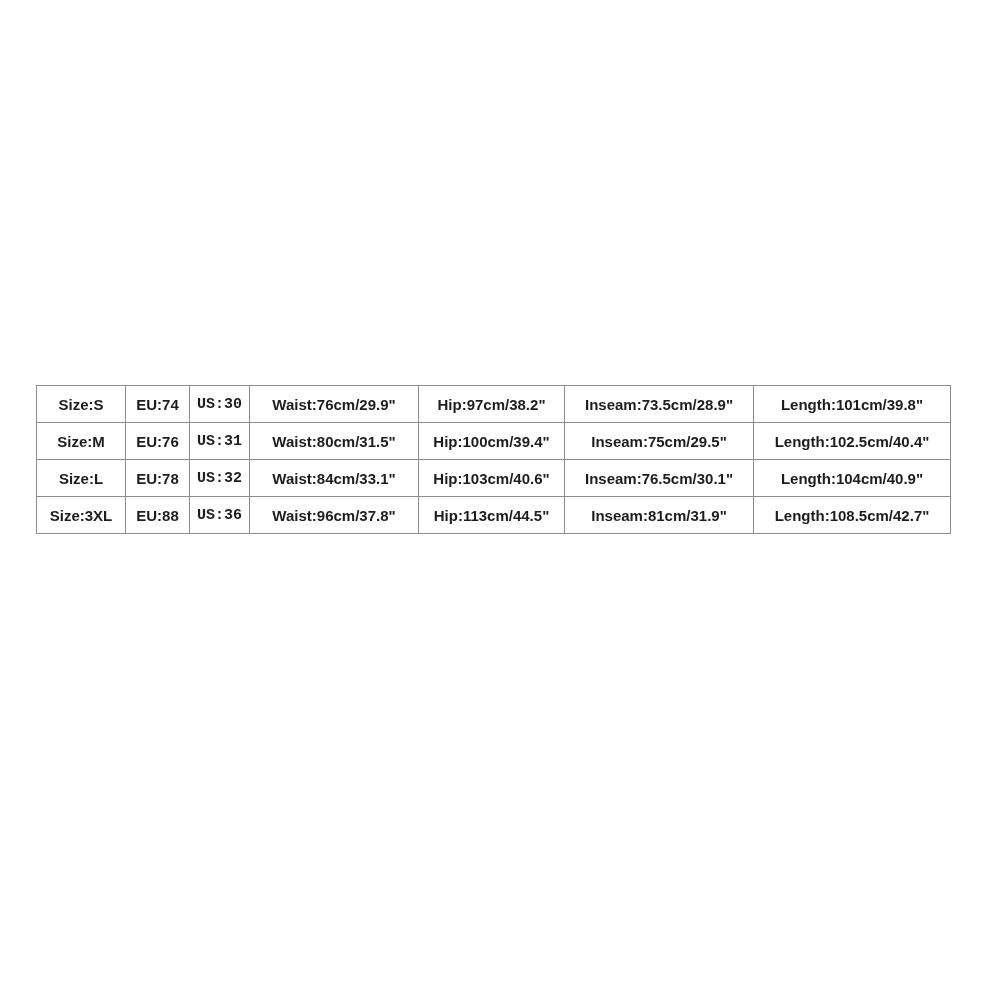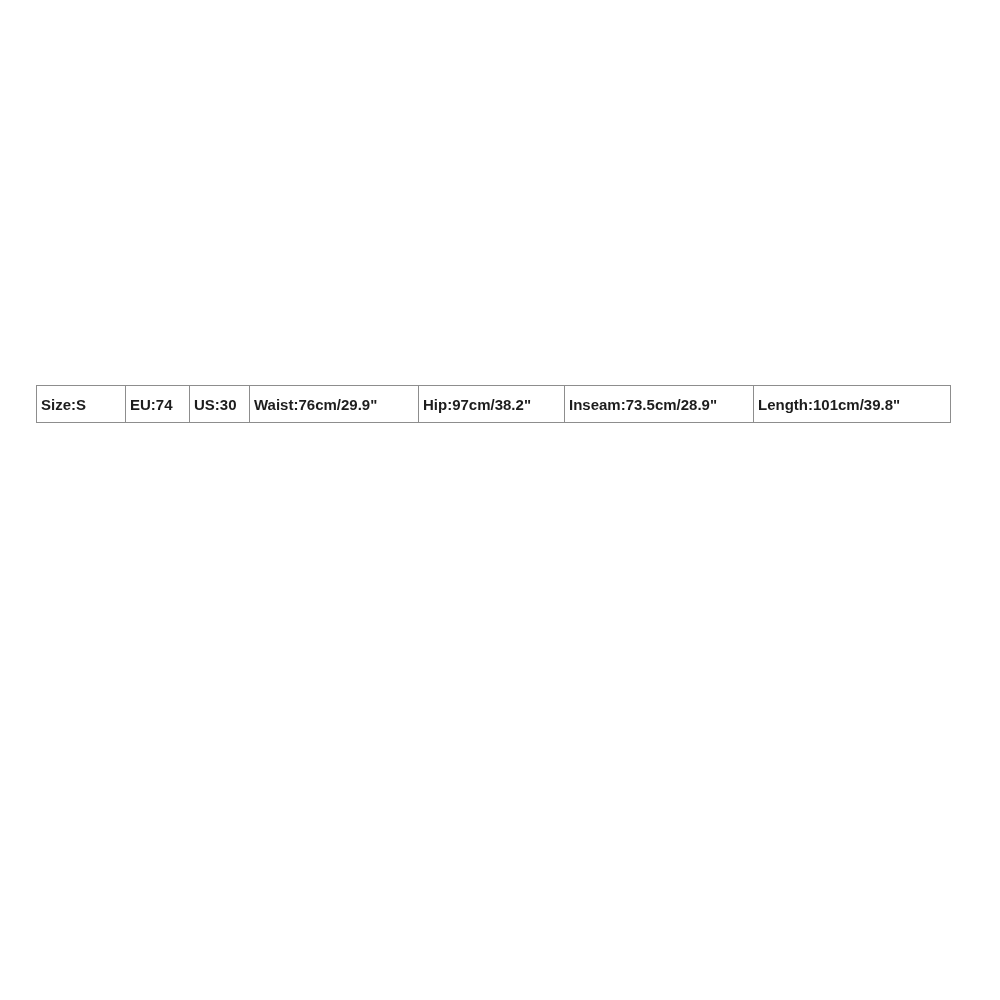--- a/index.html
+++ b/index.html
@@ -20,44 +20,71 @@
     border-collapse: collapse;
     table-layout: fixed;
     background: #ffffff;
   }
   .size-table td {
     border: 1px solid #8d8d8d;
     font-family: "Liberation Sans", sans-serif;
     font-size: 15px;
     font-weight: bold;
     color: #1d1d1d;
-    text-align: left;
+    text-align: center;
     vertical-align: middle;
     height: 36px;
     padding: 0 4px;
     white-space: nowrap;
     overflow: hidden;
   }
   
   .size-table .c0 { width: 80px;  }
   .size-table .c1 { width: 55px;  }
-  .size-table .c2 { width: 51px;  }
+  .size-table .c2 { width: 51px; font-family: Liberation Mono, monospace;  }
   .size-table .c3 { width: 160px; }
   .size-table .c4 { width: 137px; }
   .size-table .c5 { width: 180px; }
   .size-table .c6 { width: 188px; }
 </style>
 </head>
 <body>
 
 <table class="size-table" cellspacing="0">
   <tbody>
       <tr>
         <td class="c0">Size:S</td>
         <td class="c1">EU:74</td>
         <td class="c2">US:30</td>
         <td class="c3">Waist:76cm/29.9"</td>
         <td class="c4">Hip:97cm/38.2"</td>
         <td class="c5">Inseam:73.5cm/28.9"</td>
         <td class="c6">Length:101cm/39.8"</td>
       </tr>
+      <tr>
+        <td class="c0">Size:M</td>
+        <td class="c1">EU:76</td>
+        <td class="c2">US:31</td>
+        <td class="c3">Waist:80cm/31.5"</td>
+        <td class="c4">Hip:100cm/39.4"</td>
+        <td class="c5">Inseam:75cm/29.5"</td>
+        <td class="c6">Length:102.5cm/40.4"</td>
+      </tr>
+      <tr>
+        <td class="c0">Size:L</td>
+        <td class="c1">EU:78</td>
+        <td class="c2">US:32</td>
+        <td class="c3">Waist:84cm/33.1"</td>
+        <td class="c4">Hip:103cm/40.6"</td>
+        <td class="c5">Inseam:76.5cm/30.1"</td>
+        <td class="c6">Length:104cm/40.9"</td>
+      </tr>
+      <tr>
+        <td class="c0">Size:3XL</td>
+        <td class="c1">EU:88</td>
+        <td class="c2">US:36</td>
+        <td class="c3">Waist:96cm/37.8"</td>
+        <td class="c4">Hip:113cm/44.5"</td>
+        <td class="c5">Inseam:81cm/31.9"</td>
+        <td class="c6">Length:108.5cm/42.7"</td>
+      </tr>
     </tbody>
 </table>
 
 </body></html>

